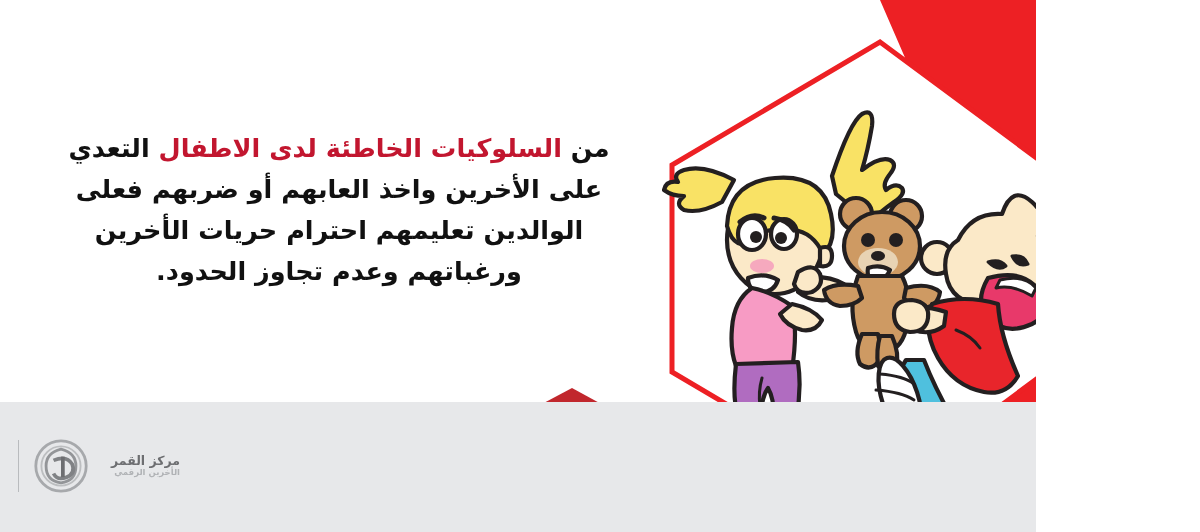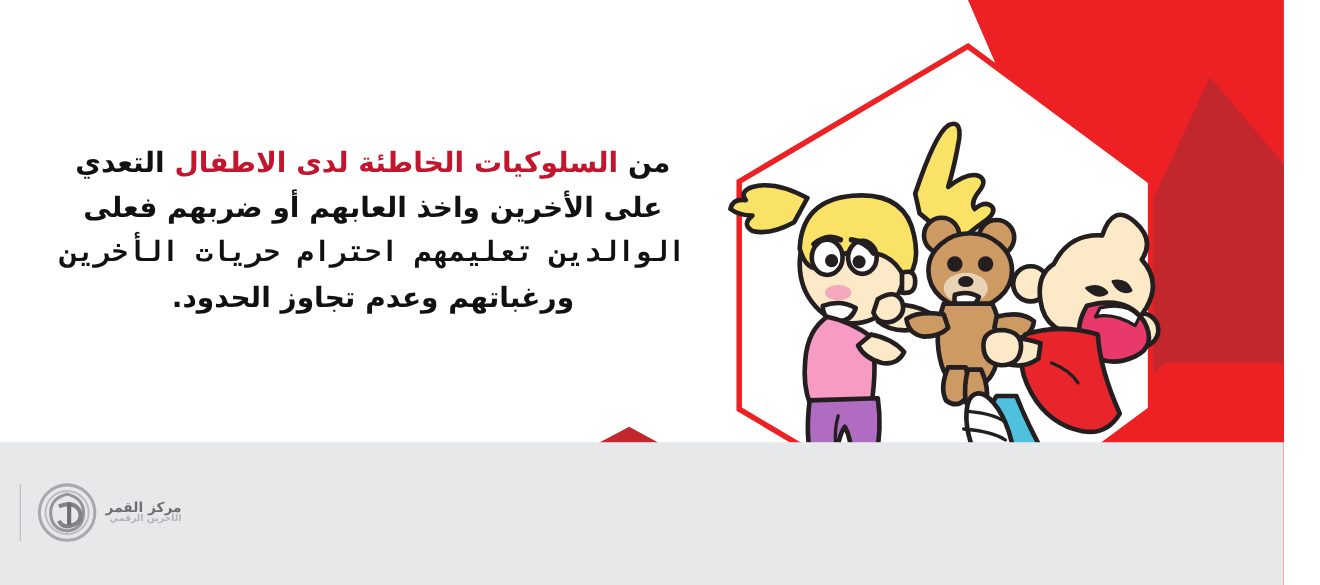--- a/index.html
+++ b/index.html
@@ -1,46 +1,46 @@
 <!DOCTYPE html>
 <html lang="ar"><head>
 <meta charset="utf-8">
 <title>Awareness Banner</title>
 <style>
   html,body{margin:0;padding:0;background:#fff;}
   *{box-sizing:border-box;}
   #banner{
-    position:relative;width:1167px;height:532px;overflow:hidden;
+    position:relative;width:1036px;height:532px;overflow:hidden;
     background:#ffffff;font-family:"DejaVu Sans","Liberation Sans",sans-serif;
   }
   .layer{position:absolute;inset:0;}
   svg.layer{width:1200px;height:532px;display:block;}
 
   
   #text-block{
     position:absolute;left:34px;top:128px;width:610px;
     direction:rtl;text-align:center;
     font-weight:bold;font-size:25.5px;line-height:41px;
     color:#111111;letter-spacing:0px;
   }
   #text-block .ln{display:block;white-space:nowrap;}
-  #text-block .ln.sp{letter-spacing:0.6px;font-family:Liberation Mono, monospace;}
+  #text-block .ln.sp{letter-spacing:0.6px;}
   .hl{color:#C2162F;}
 
   
   #footer-band{
     position:absolute;left:0;top:402px;width:1200px;height:130px;
     background:#E7E8EA;
   }
   #logos{
     position:absolute;left:18px;top:412px;height:108px;
     display:flex;align-items:center;gap:14px;
   }
   #logo-divider{width:1px;height:52px;background:#b9bbbe;}
-  #qamar-logo{display:flex;align-items:center;gap:7px;}
+  #qamar-logo{display:flex;align-items:center;gap:22px;}
   #qamar-text{
     direction:rtl;text-align:right;line-height:1.15;
   }
   #qamar-text .l1{
     font-size:12.5px;font-weight:bold;color:#6d6e71;letter-spacing:.3px;
   }
   #qamar-text .l2{
     font-size:8.5px;font-weight:bold;color:#b1b3b6;letter-spacing:.2px;
   }
   

